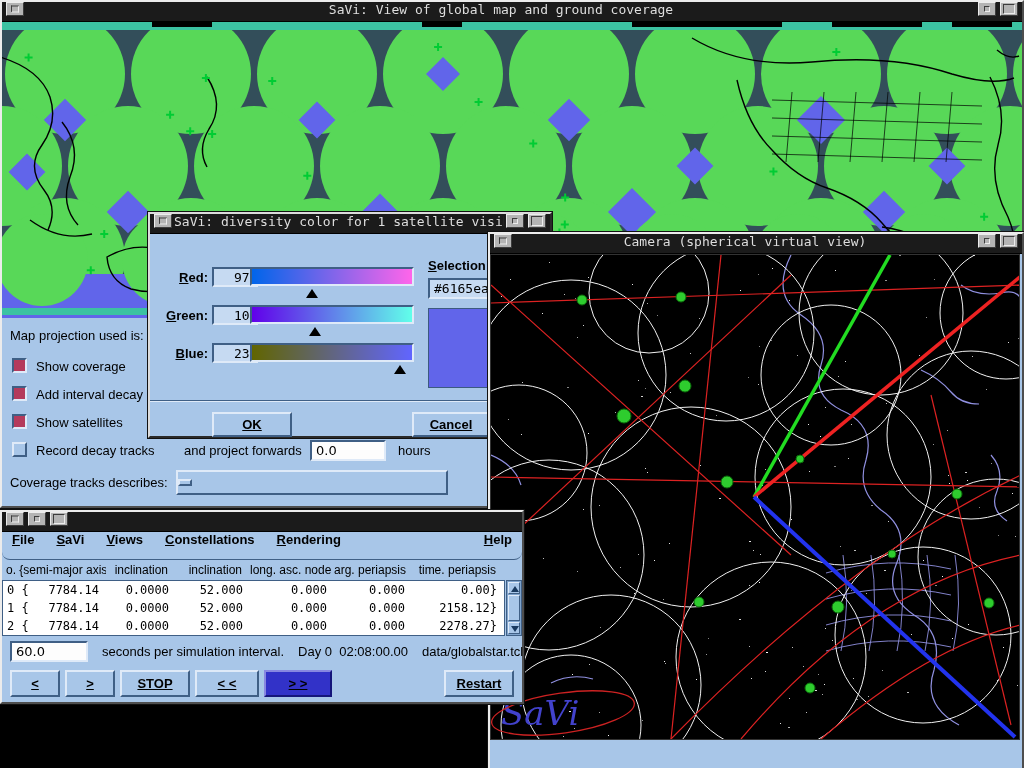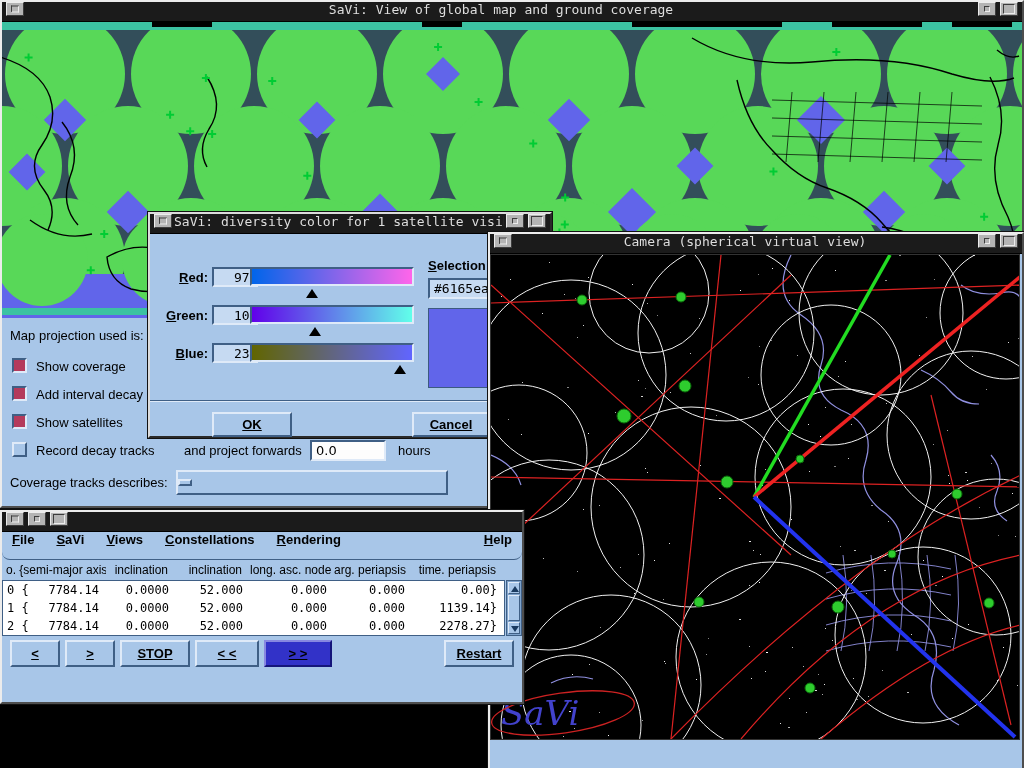--- a/index.html
+++ b/index.html
@@ -586,29 +586,35 @@
       <div class="thead">
         <span>o. {semi-major axis</span>
         <span>inclination</span>
         <span>inclination</span>
         <span>long. asc. node</span>
         <span>arg. periapsis</span>
         <span>time. periapsis</span>
       </div>
       <div id="table-body">
           <div class="trow"><span>0 {</span><span>7784.14</span><span>0.0000</span><span>52.000</span><span>0.000</span><span>0.000</span><span>0.00}</span></div>
-          <div class="trow"><span>1 {</span><span>7784.14</span><span>0.0000</span><span>52.000</span><span>0.000</span><span>0.000</span><span>1139.14}</span></div>
+          <div class="trow"><span>1 {</span><span>7784.14</span><span>0.0000</span><span>52.000</span><span>0.000</span><span>0.000</span><span>2158.12}</span></div>
           <div class="trow"><span>2 {</span><span>7784.14</span><span>0.0000</span><span>52.000</span><span>0.000</span><span>0.000</span><span>2278.27}</span></div>
         </div>
       <div id="vscroll">
         <span class="sba up"></span>
         <span id="vthumb"></span>
         <span class="sba down"></span>
       </div>
     </div>
+    <div id="sim-controls">
+      <span class="input sunken" id="interval-input">60.0</span>
+      <span>seconds per simulation interval.</span>
+      <span>Day 0  02:08:00.00</span>
+      <span>data/globalstar.tcl</span>
+    </div>
     <div id="vcr-row">
       <div class="btn raised vcr" id="btn-step-back">&lt;</div>
       <div class="btn raised vcr" id="btn-step-fwd">&gt;</div>
       <div class="btn raised vcr" id="btn-stop">STOP</div>
       <div class="btn raised vcr" id="btn-rewind">&lt; &lt;</div>
       <div class="btn raised vcr" id="btn-forward">&gt; &gt;</div>
       <div class="btn raised vcr" id="btn-restart">Restart</div>
     </div>
   </div>
 

